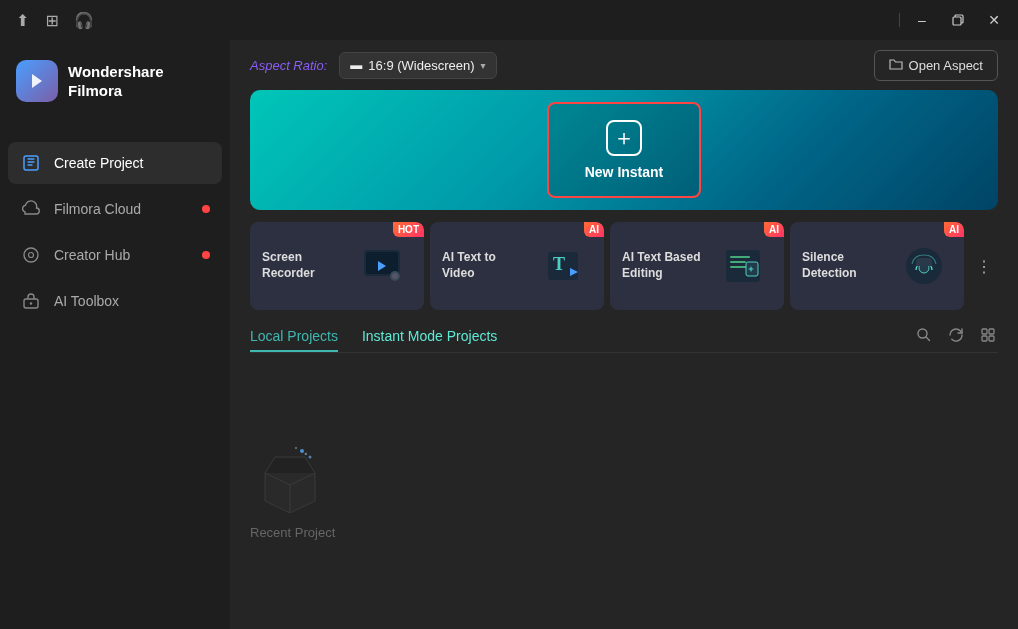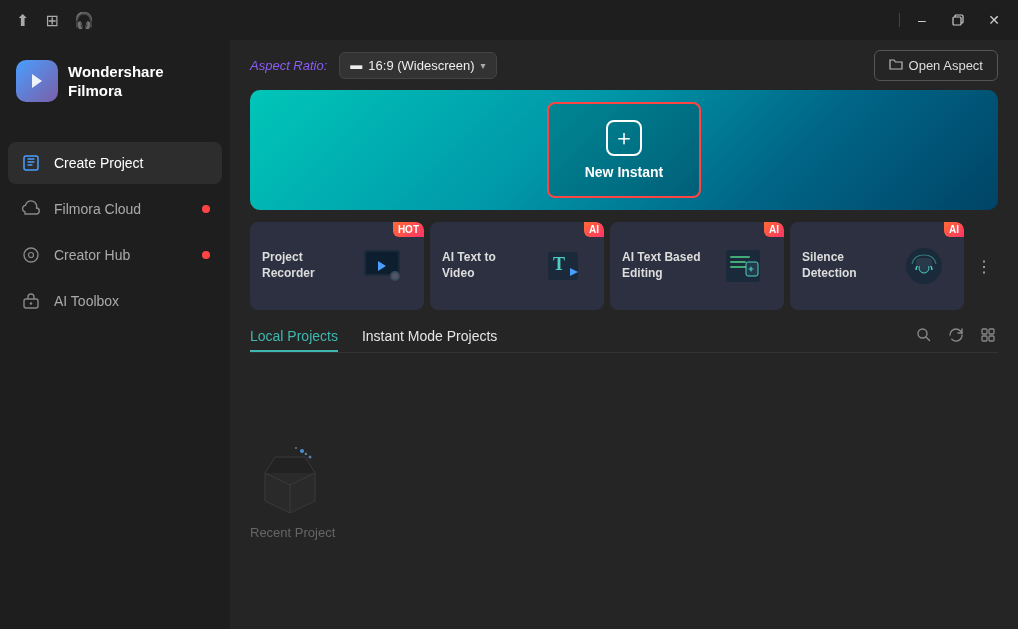--- a/index.html
+++ b/index.html
@@ -316,21 +316,21 @@
       display: flex;
       border-bottom: 1px solid #333;
       padding-bottom: 0;
       margin-bottom: 0;
     }
     .project-tab {
       font-size: 14px;
       padding: 6px 0;
       margin-right: 24px;
       cursor: pointer;
-      color: #e5e5e5;
+      color: #5eead4;
       border-bottom: 2px solid transparent;
     }
     .project-tab.active {
       color: #3eb8b0;
       border-bottom: 2px solid #3eb8b0;
     }
     .tab-actions {
       margin-left: auto;
       display: flex;
       gap: 12px;
@@ -470,21 +470,21 @@
     <div class="hero-banner">
       <div class="new-project-btn">
         <div class="new-project-plus">＋</div>
         <div class="new-project-label">New Instant</div>
       </div>
     </div>
 
     <div class="feature-cards">
 
       <div class="feature-card">
-        <span class="feature-card-label">Project Recorder</span>
+        <span class="feature-card-label">Screen Recorder</span>
         <div class="feature-card-img">
           <svg width="52" height="52" viewBox="0 0 52 52" fill="none">
             <rect x="6" y="10" width="36" height="26" rx="3" fill="#1a2a3a"></rect>
             <rect x="8" y="12" width="32" height="22" rx="2" fill="#0d1e2e"></rect>
             <circle cx="37" cy="36" r="5" fill="#3a4a5a"></circle>
             <circle cx="37" cy="36" r="3" fill="#556"></circle>
             <path d="M20 21l8 5-8 5V21z" fill="#4a9eff"></path>
           </svg>
         </div>
         <div class="feature-badge">HOT</div>

